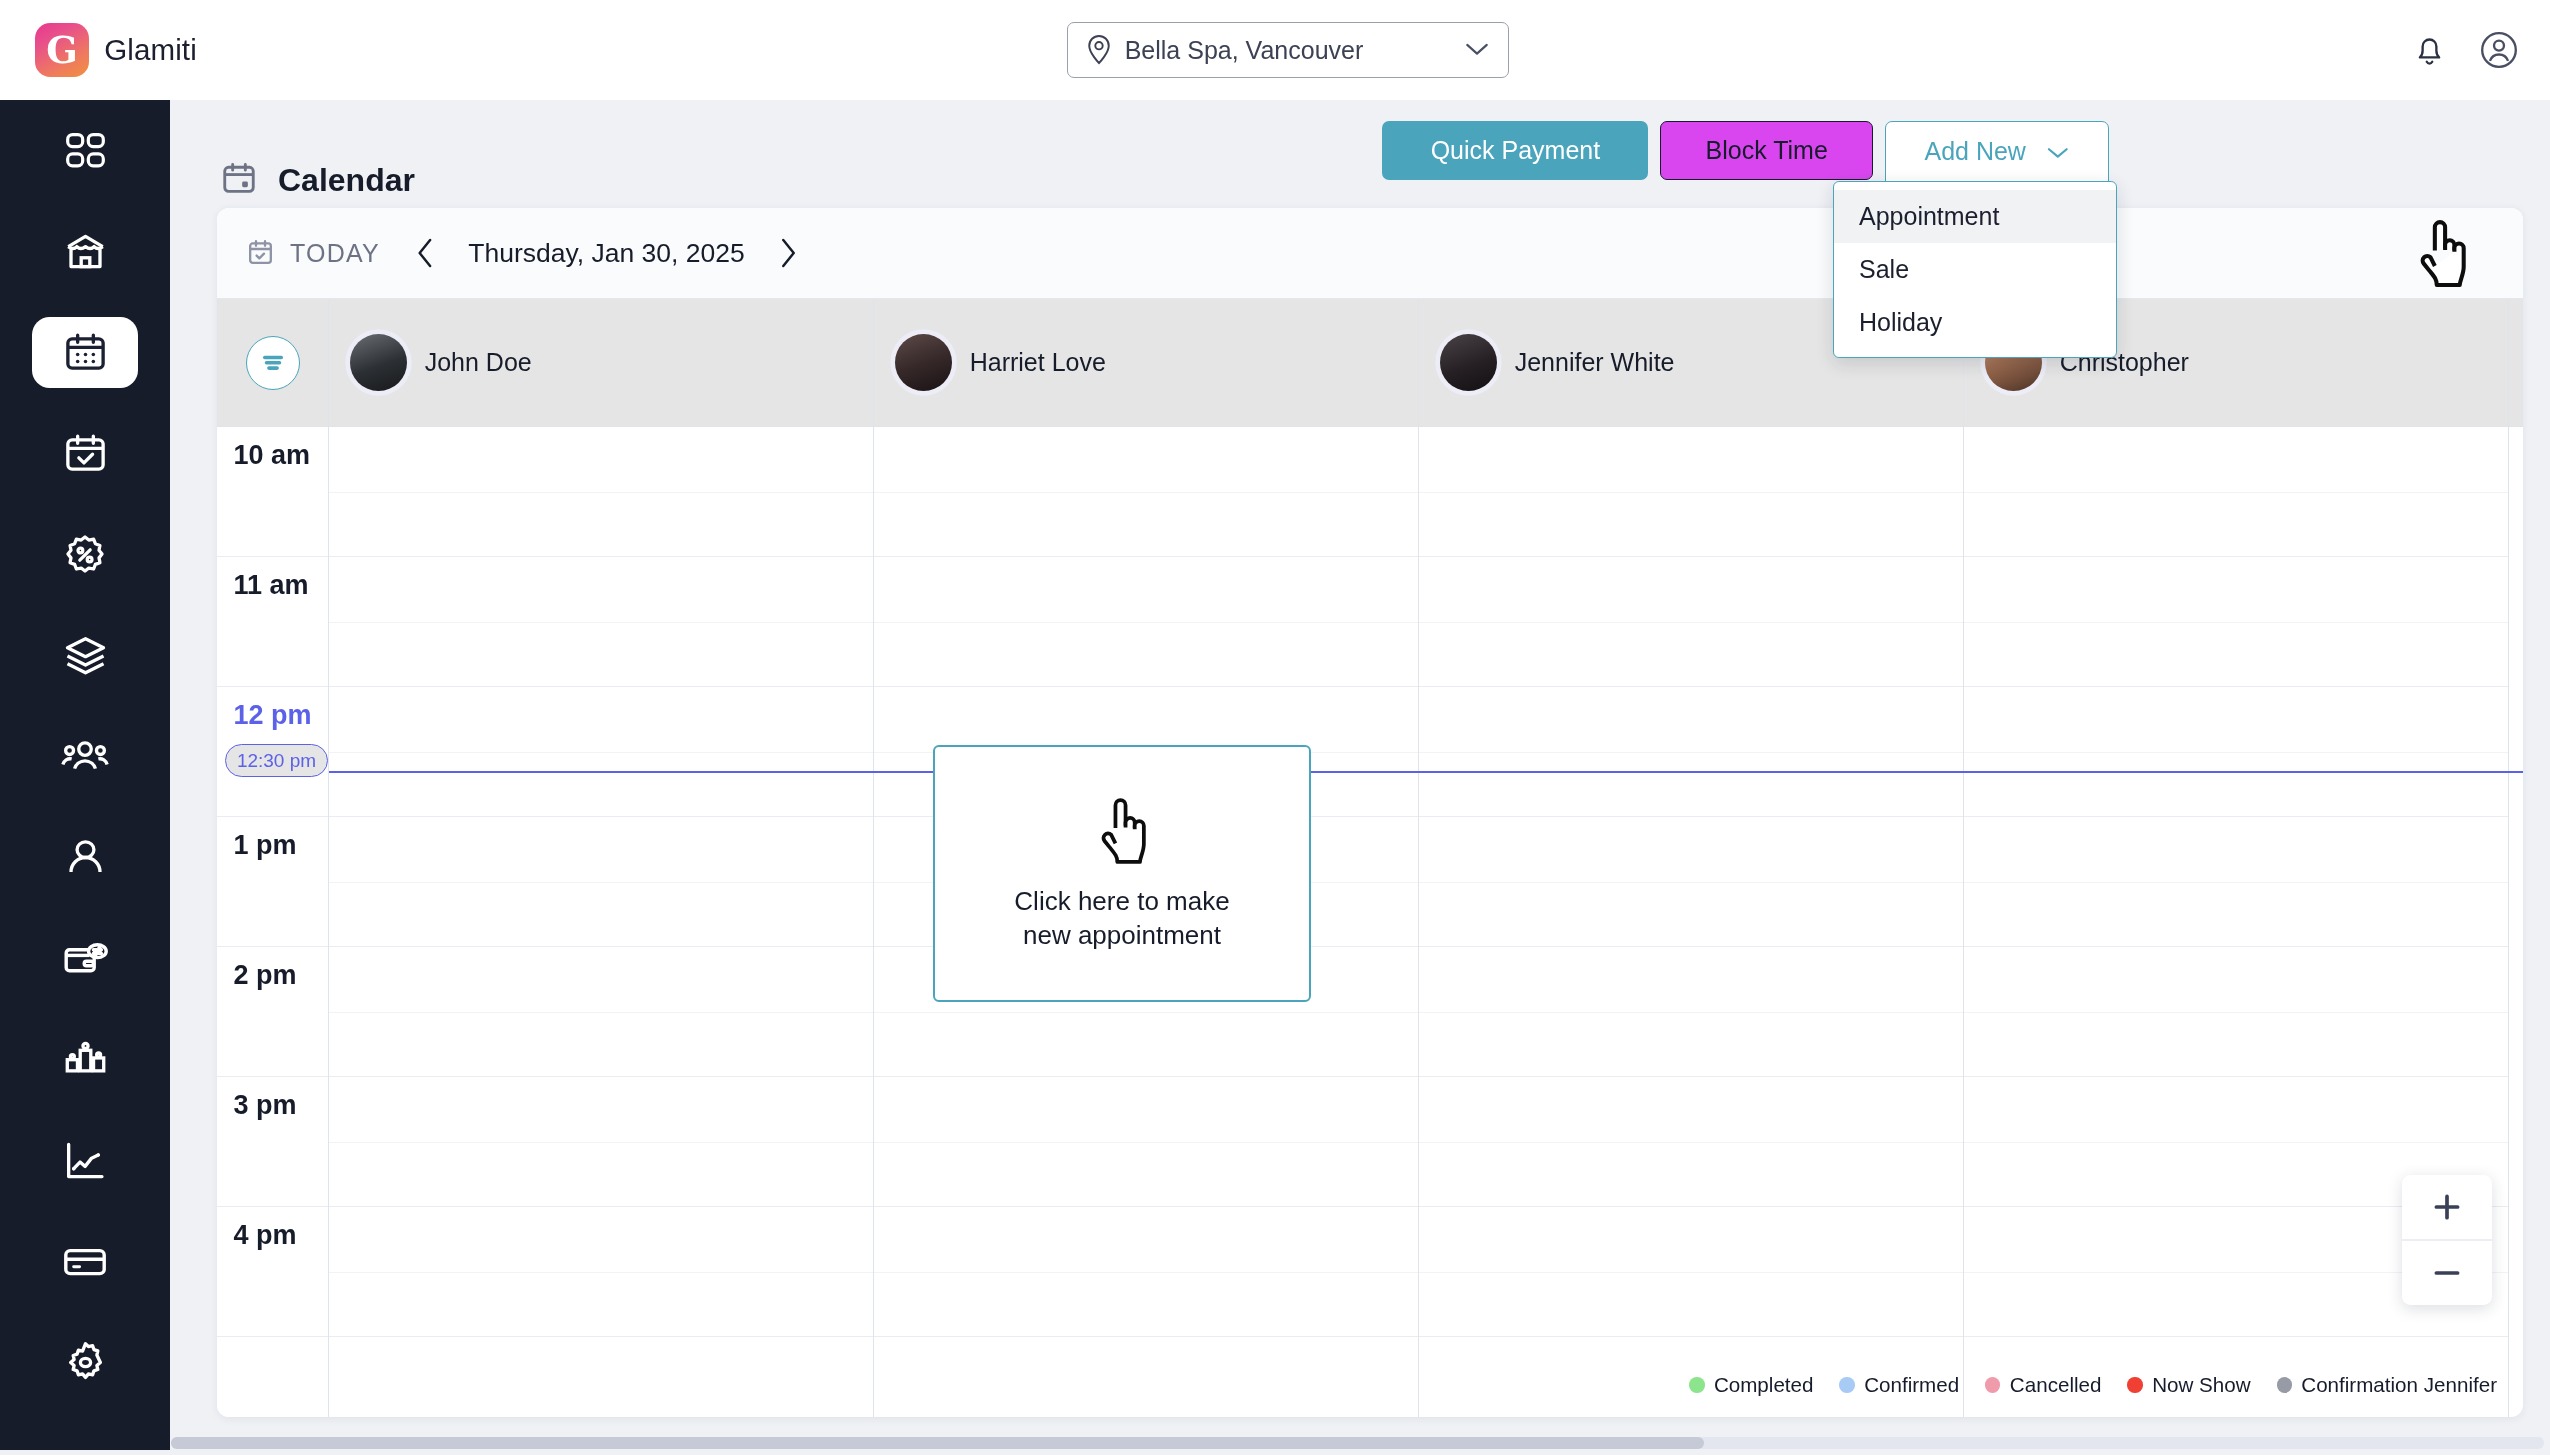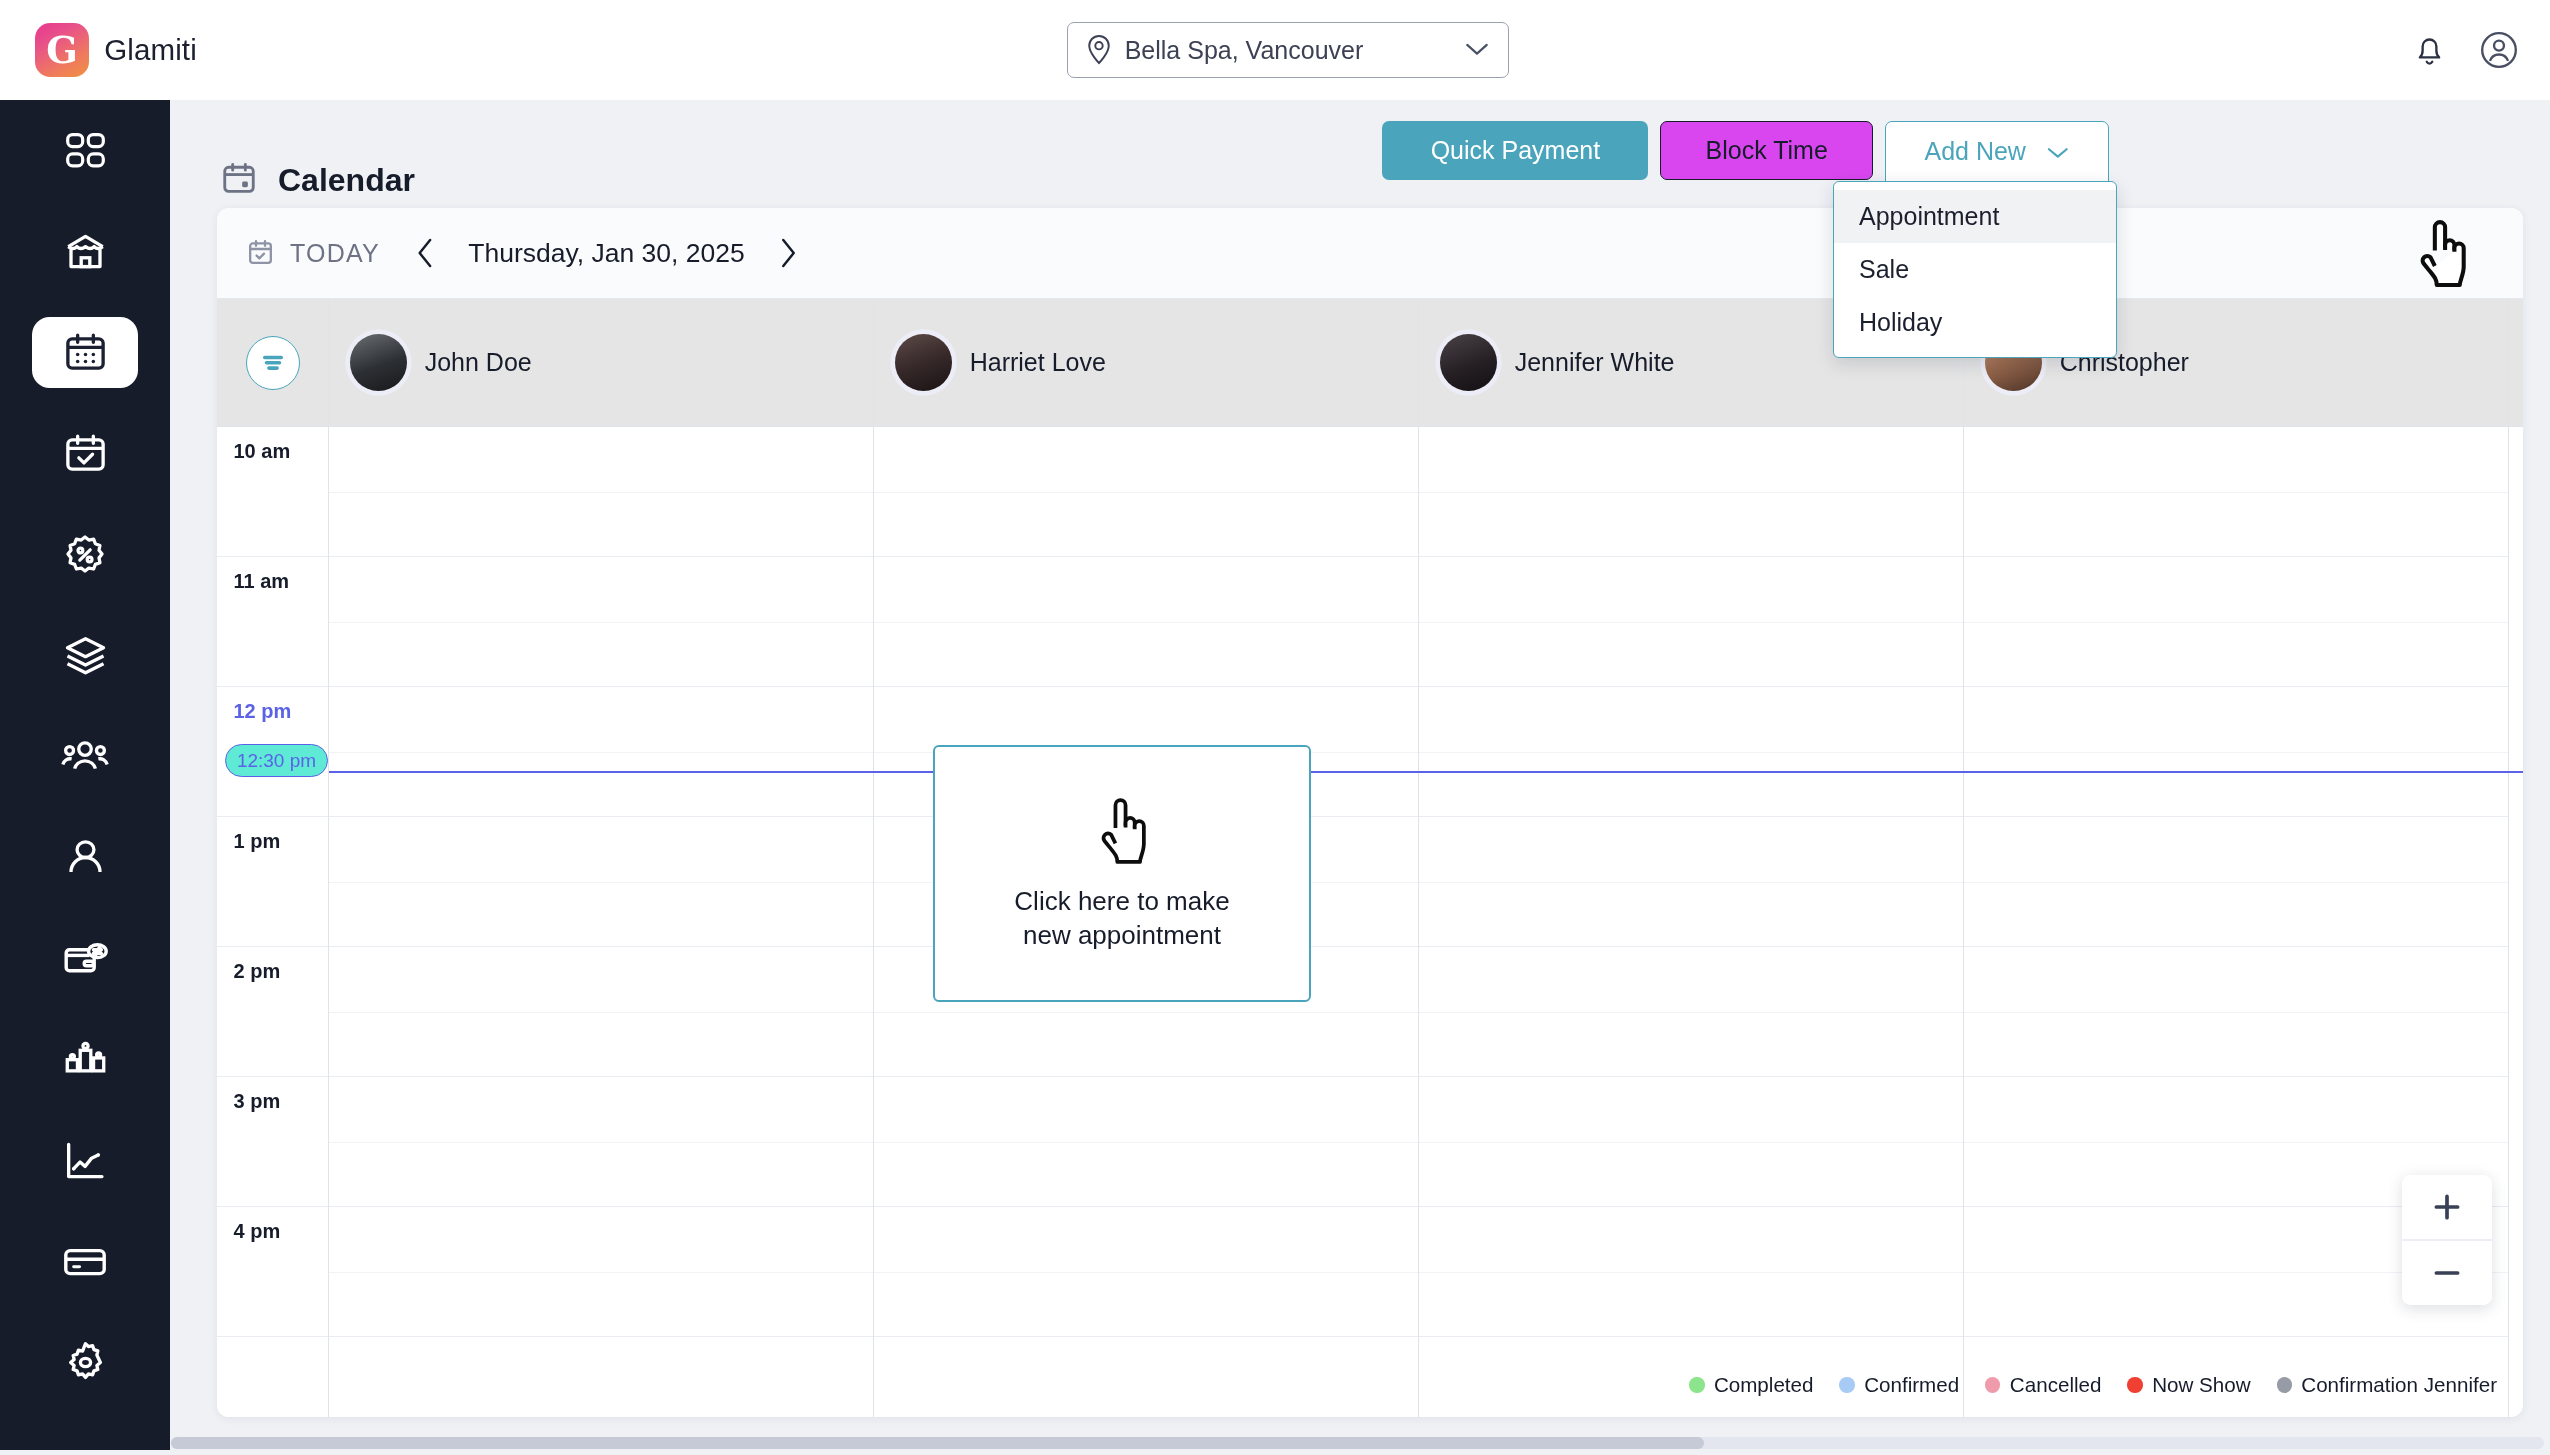--- a/index.html
+++ b/index.html
@@ -183,28 +183,28 @@
   .tslot {
     height: 130px; border-bottom: 1.2px solid #e9ecf1;
     position: relative;
   }
   .tslot::after {
     content: ""; position: absolute; left: 0; right: 0; top: 65px;
     height: 0;
   }
   .tlabel {
     position: absolute; left: 16.5px; top: 13px;
-    font-size: 20px; color: #171c2b; font-weight: 700;
+    font-size: 27px; color: #171c2b; font-weight: 700;
   }
   .tlabel.now { color: #5b62e8; }
   .now-pill {
     position: absolute; left: 8.3px; top: 57px;
     border: 1.2px solid #5b62e8; border-radius: 23.6px;
     padding: 4.7px 10.6px; font-size: 19px; color: #5b62e8;
-    background: #5eead4; z-index: 12; white-space: nowrap;
+    background: #e5e5e5; z-index: 12; white-space: nowrap;
   }
 
   .day-col {
     width: 545px; min-width: 545px;
     border-right: 1.2px solid #dfe3ea;
     position: relative; background: #fff;
   }
   .cell {
     height: 130px; border-bottom: 1.2px solid #e9ecf1; position: relative;
   }

